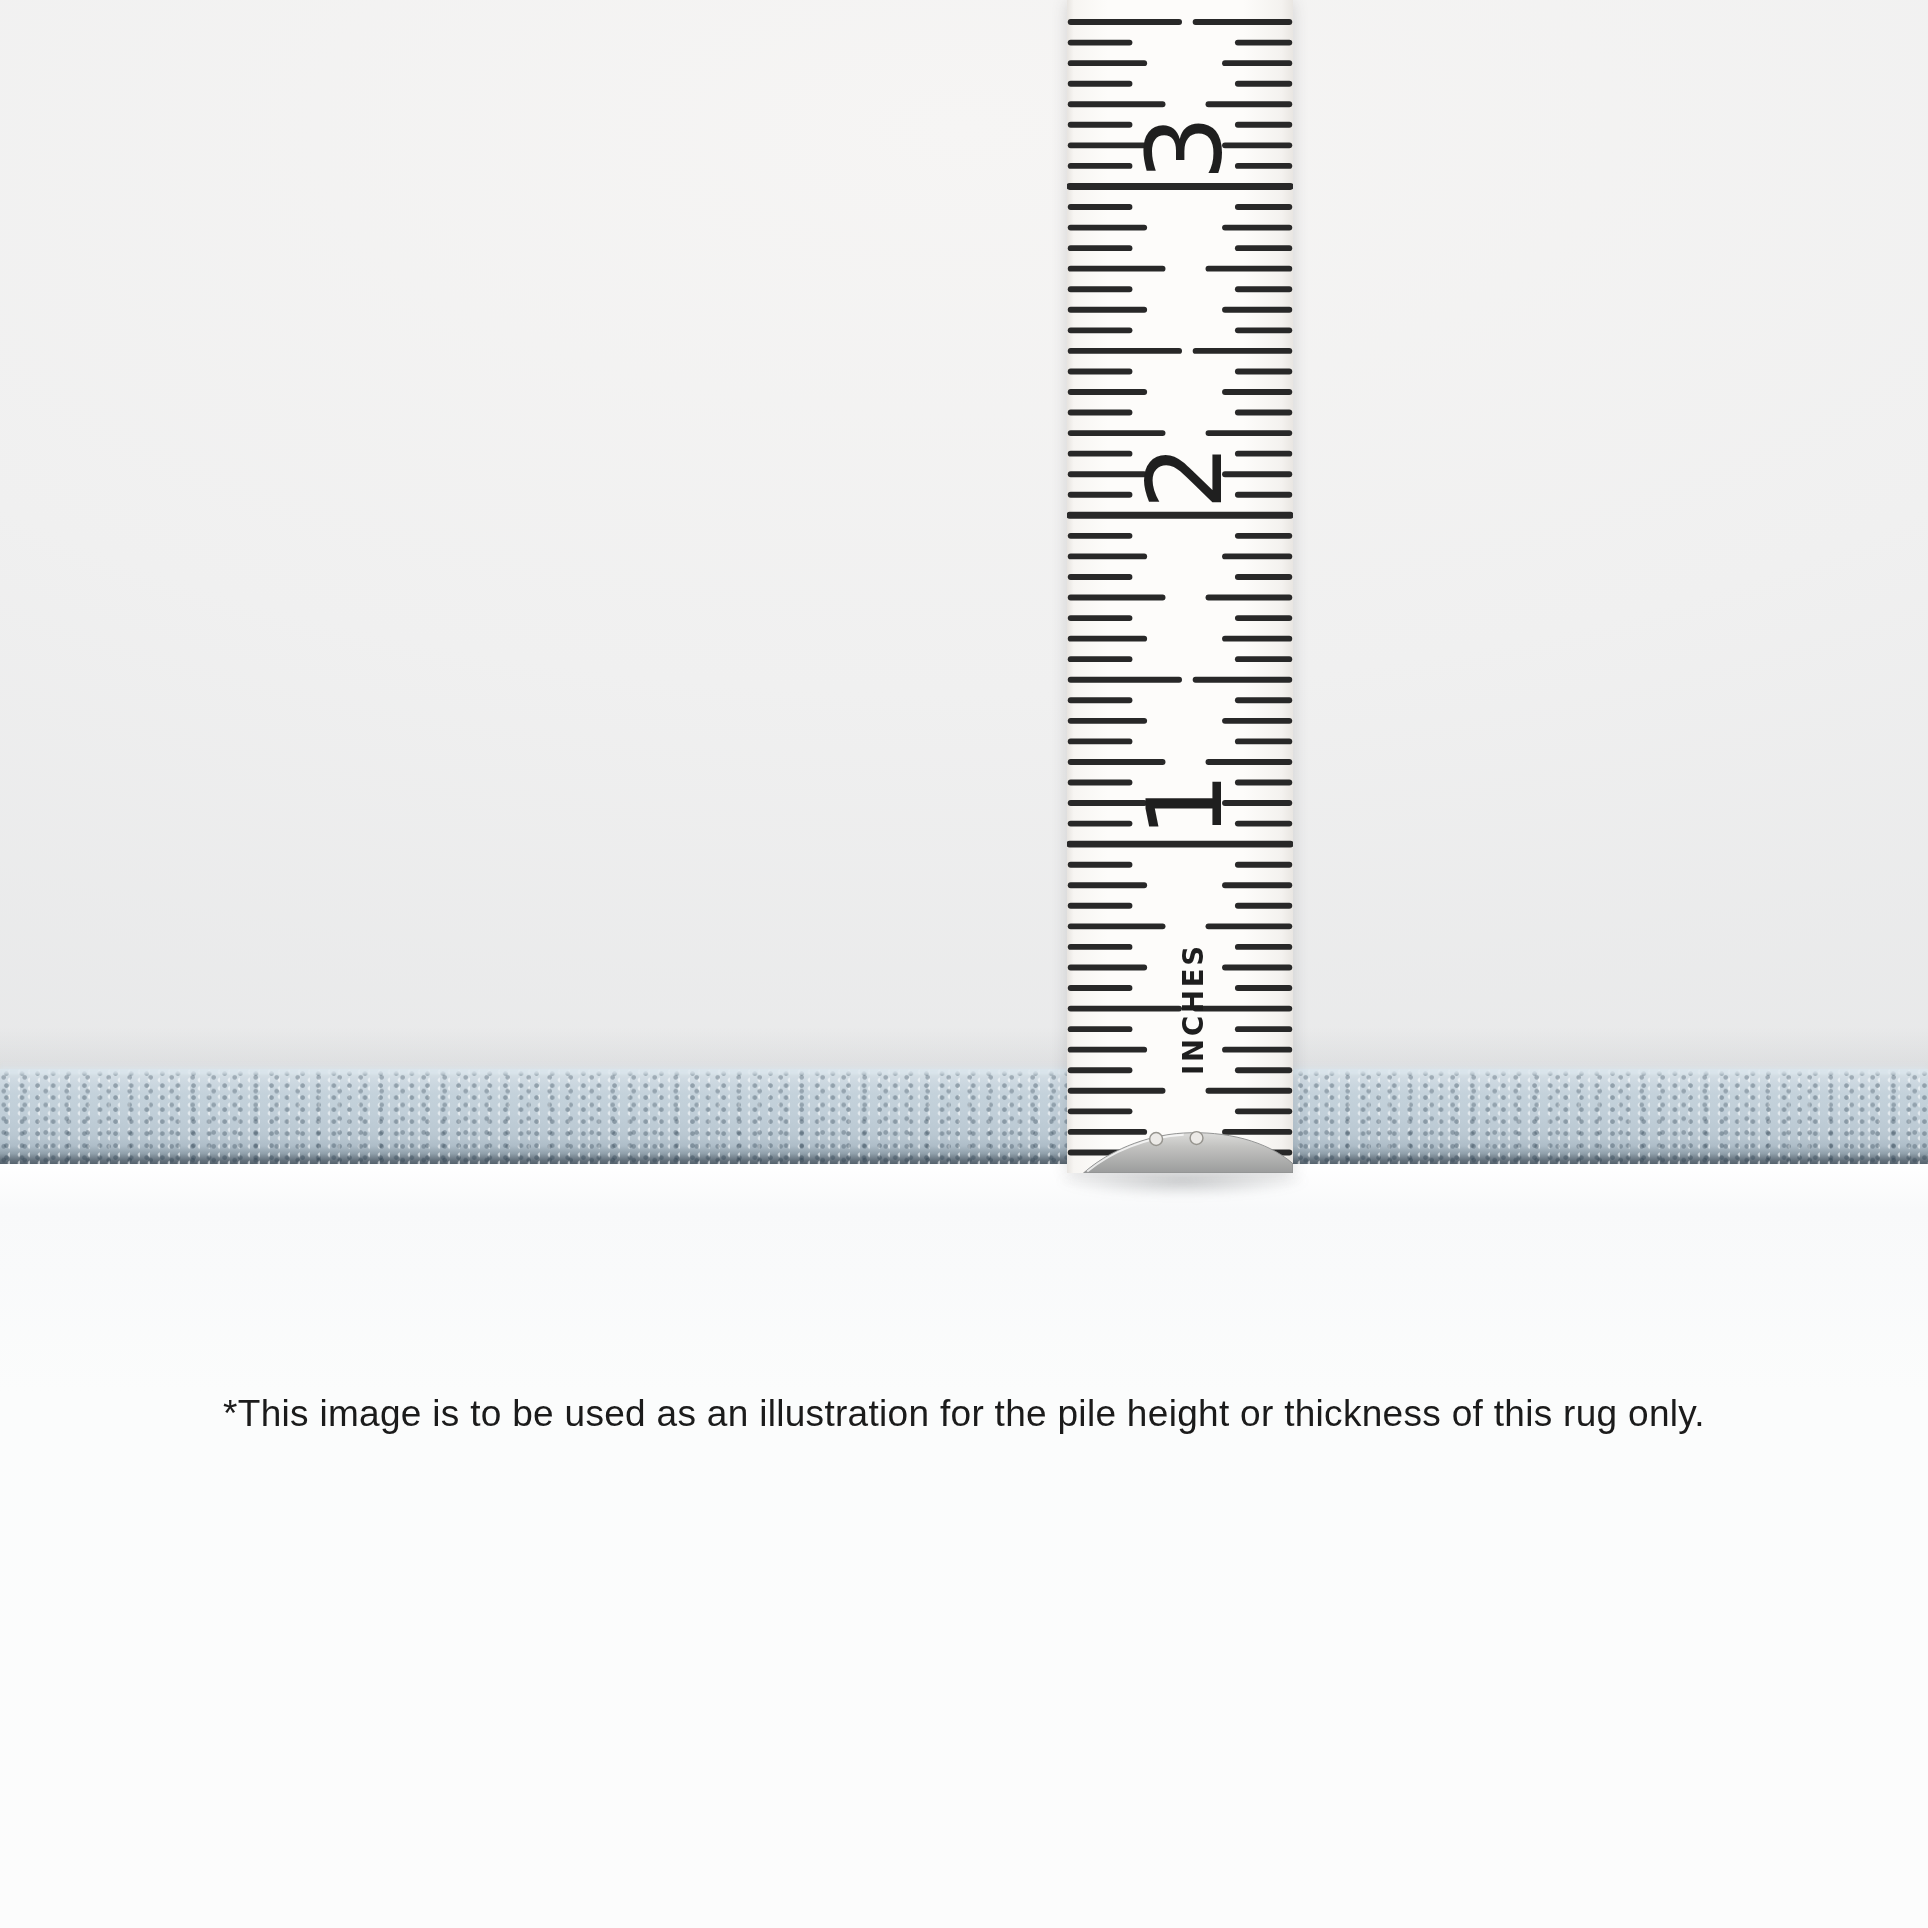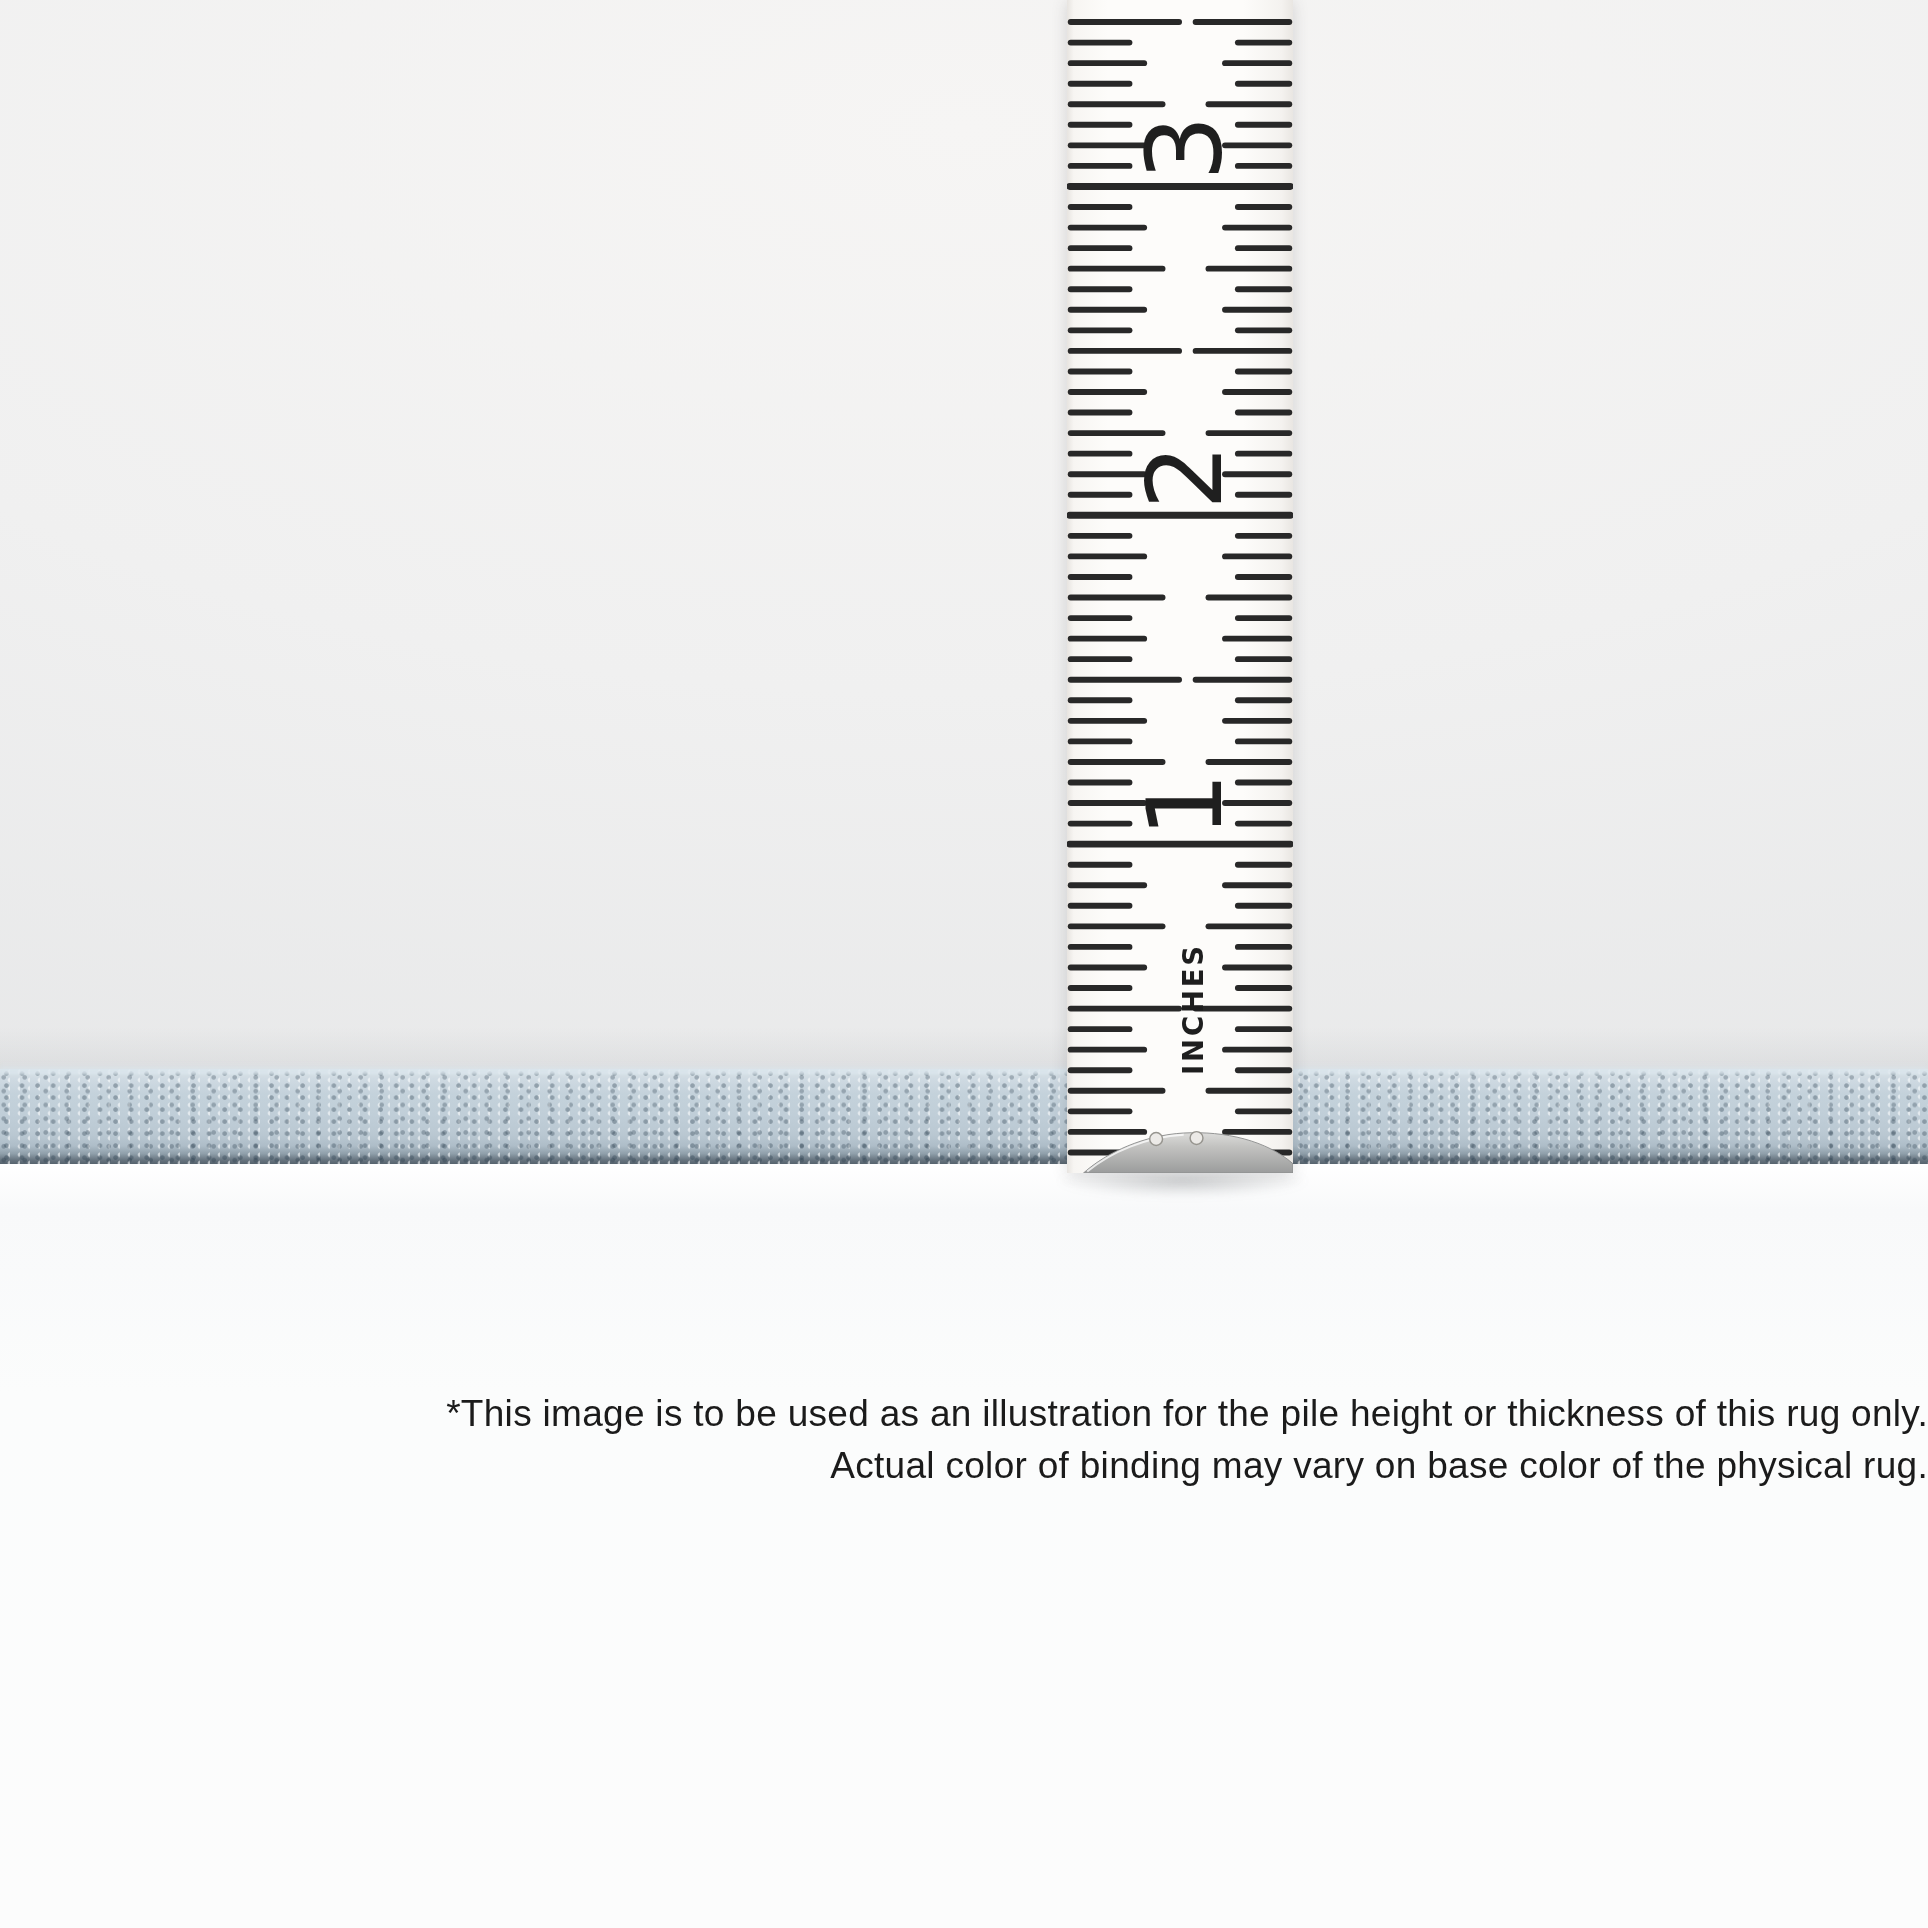--- a/index.html
+++ b/index.html
@@ -45,21 +45,21 @@
     font-family:"DejaVu Sans",sans-serif;font-size:27.5px;font-weight:bold;
     letter-spacing:2.8px;color:#1e1e1e;}
   .end-clip{position:absolute;left:0;bottom:0;}
 
   
   .ruler-shadow{position:absolute;left:1054px;top:1172px;width:257px;height:26px;
     background:radial-gradient(ellipse at 50% 35%, rgba(85,90,95,0.28) 0%, rgba(85,90,95,0) 70%);
     filter:blur(3.7px);}
 
   
-  .disclaimer{position:absolute;left:0;top:1388px;width:1928px;text-align:right;
+  .disclaimer{position:absolute;left:0;top:1388px;width:1928px;text-align:center;
     color:#1b1b1b;font-size:37px;line-height:52px;letter-spacing:0.3px;font-weight:500;}
 </style>
 </head>
 <body>
 
 <div class="scene">
 
   <div class="bg-upper"></div>
   <div class="bg-contact-shadow"></div>
 
@@ -197,17 +197,16 @@
       </defs>
       <path d="M 18 50 C 44 27, 84 9, 127 6.5 C 172 4, 218 15, 246 40 L 246 50 Z" fill="url(#metalGrad)" stroke="#8d8e8e" stroke-width="1"></path>
       <path d="M 22 48.5 C 48 27, 86 11, 127 8.5" fill="none" stroke="rgba(255,255,255,0.75)" stroke-width="2.2"></path>
       <circle cx="97" cy="13" r="7" fill="#eceae7" stroke="#97958f" stroke-width="1.6"></circle>
       <circle cx="141" cy="12" r="7" fill="#eceae7" stroke="#97958f" stroke-width="1.6"></circle>
     </svg>
   </div>
 
   <div class="disclaimer">
     <div>*This image is to be used as an illustration for the pile height or thickness of this rug only.</div>
-    <div>Actual color of binding may vary on base color of the physical rug.</div>
   </div>
 
 </div>
 
 
 </body></html>

